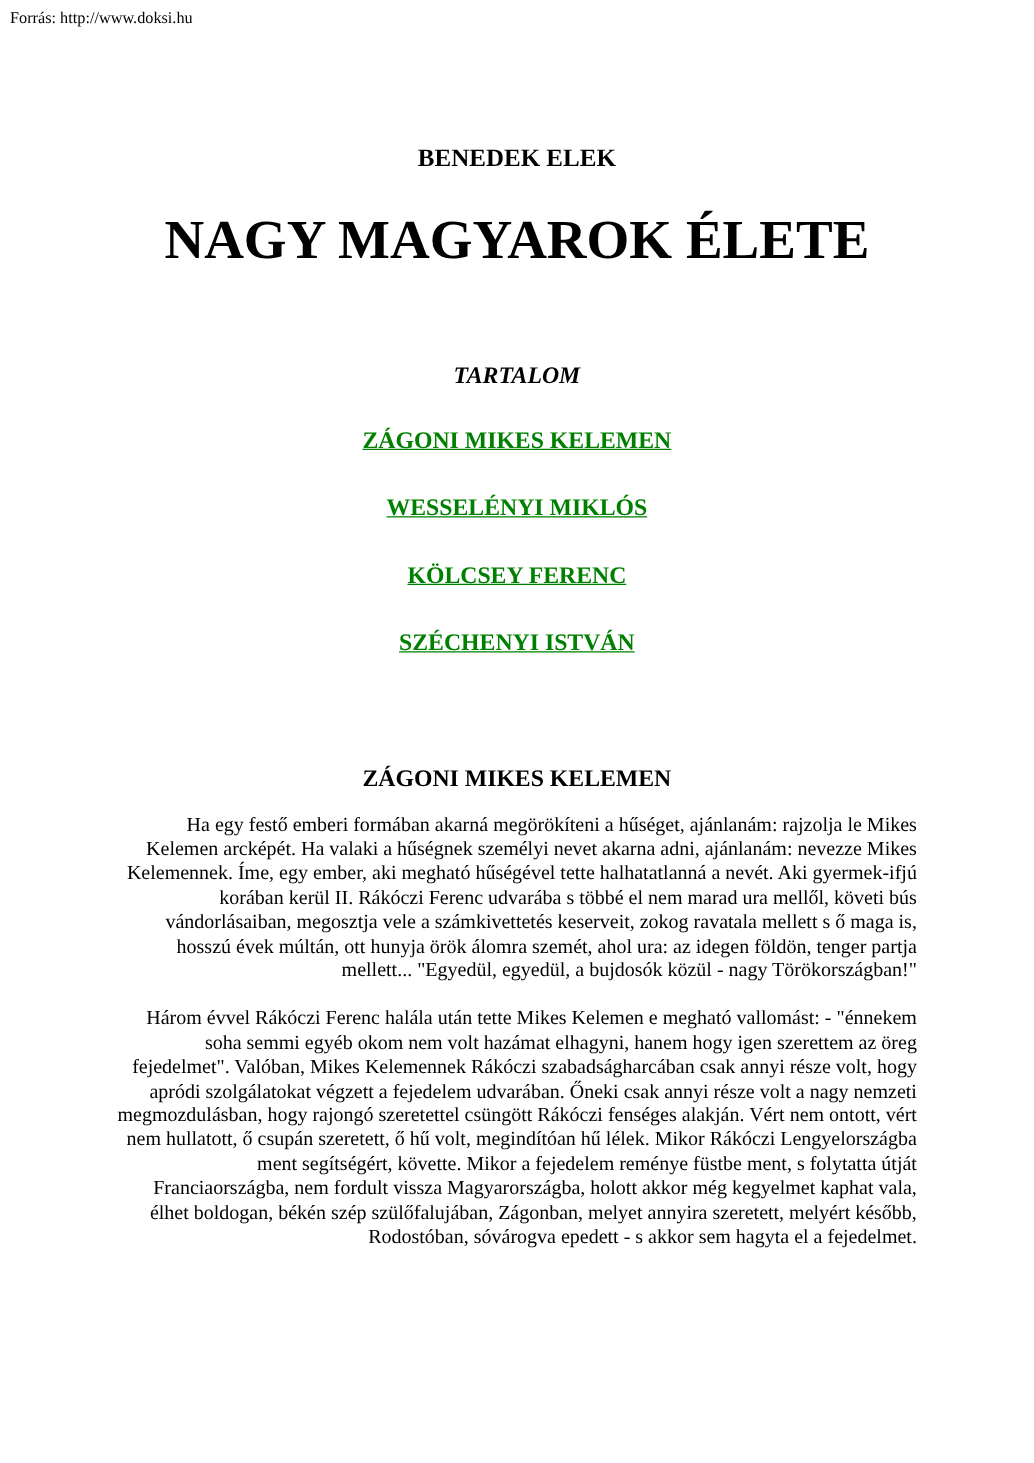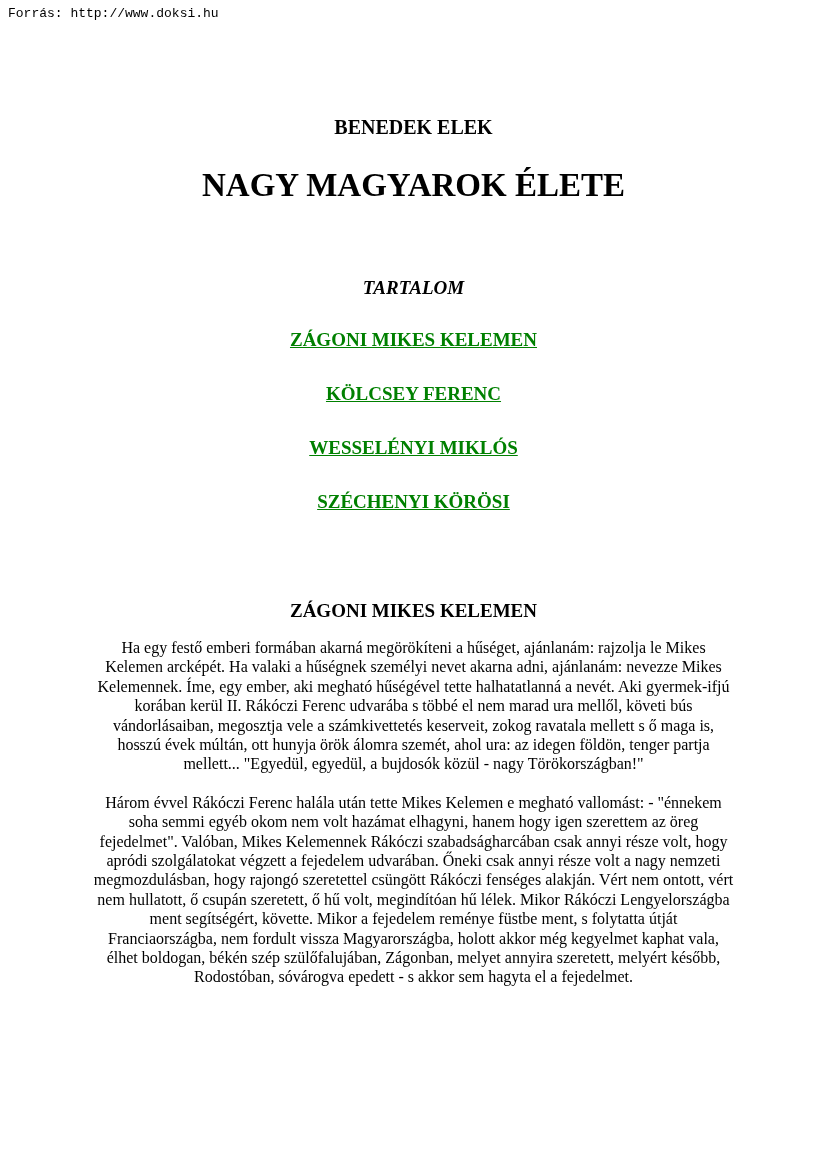--- a/index.html
+++ b/index.html
@@ -12,38 +12,38 @@
     height: 1170px;
     position: relative;
     font-family: "Liberation Serif", "DejaVu Serif", serif;
     color: #000000;
     overflow: hidden;
   }
   .source-line {
     position: absolute;
     top: 6px;
     left: 8px;
-    font-family: Liberation Mono, monospace;
+    font-family: Liberation Serif, serif;
     font-size: 13px;
     color: #000000;
     white-space: nowrap;
   }
   .content {
     width: 640px;
     margin: 0 auto;
   }
   .author-heading {
     font-size: 20px;
     font-weight: bold;
     text-align: center;
     line-height: 1.15;
     margin: 116px 0 0 0;
   }
   .book-title {
-    font-size: 33px;
+    font-size: 44px;
     font-weight: bold;
     text-align: center;
     line-height: 1.15;
     margin: 28px 0 0 0;
   }
   .toc-heading {
     font-size: 19px;
     font-weight: bold;
     text-align: center;
     line-height: 22px;
@@ -70,21 +70,21 @@
   .section-heading {
     font-size: 19px;
     font-weight: bold;
     text-align: center;
     line-height: 22px;
     margin: 86px 0 0 0;
   }
   .body-paragraph {
     font-size: 16px;
     line-height: 19.4px;
-    text-align: center;
+    text-align: right;
     margin: 16px 0 0 0;
   }
   .body-paragraph + .body-paragraph {
     margin-top: 19px;
   }
 </style>
 </head>
 <body>
 
 <div class="source-line">Forrás: http://www.doksi.hu</div>
@@ -95,27 +95,27 @@
 
   <h1 class="book-title">NAGY MAGYAROK ÉLETE</h1>
 
   <h3 class="toc-heading">TARTALOM</h3>
 
   <nav class="toc">
     <div class="toc-item">
       <a class="toc-link">ZÁGONI MIKES KELEMEN</a>
     </div>
     <div class="toc-item">
+      <a class="toc-link">WESSELÉNYI MIKLÓS</a>
+    </div>
+    <div class="toc-item">
       <a class="toc-link">KÖLCSEY FERENC</a>
     </div>
     <div class="toc-item">
-      <a class="toc-link">WESSELÉNYI MIKLÓS</a>
-    </div>
-    <div class="toc-item">
-      <a class="toc-link">SZÉCHENYI KÖRÖSI</a>
+      <a class="toc-link">SZÉCHENYI ISTVÁN</a>
     </div>
   </nav>
 
   <h3 class="section-heading">ZÁGONI MIKES KELEMEN</h3>
 
   <p class="body-paragraph">Ha egy festő emberi formában akarná megörökíteni a hűséget, ajánlanám: rajzolja le Mikes Kelemen arcképét. Ha valaki a hűségnek személyi nevet akarna adni, ajánlanám: nevezze Mikes Kelemennek. Íme, egy ember, aki megható hűségével tette halhatatlanná a nevét. Aki gyermek-ifjú korában kerül II. Rákóczi Ferenc udvarába s többé el nem marad ura mellől, követi bús vándorlásaiban, megosztja vele a számkivettetés keserveit, zokog ravatala mellett s ő maga is, hosszú évek múltán, ott hunyja örök álomra szemét, ahol ura: az idegen földön, tenger partja mellett... "Egyedül, egyedül, a bujdosók közül - nagy Törökországban!"</p>
 
   <p class="body-paragraph">Három évvel Rákóczi Ferenc halála után tette Mikes Kelemen e megható vallomást: - "énnekem soha semmi egyéb okom nem volt hazámat elhagyni, hanem hogy igen szerettem az öreg fejedelmet". Valóban, Mikes Kelemennek Rákóczi szabadságharcában csak annyi része volt, hogy apródi szolgálatokat végzett a fejedelem udvarában. Őneki csak annyi része volt a nagy nemzeti megmozdulásban, hogy rajongó szeretettel csüngött Rákóczi fenséges alakján. Vért nem ontott, vért nem hullatott, ő csupán szeretett, ő hű volt, megindítóan hű lélek. Mikor Rákóczi Lengyelországba ment segítségért, követte. Mikor a fejedelem reménye füstbe ment, s folytatta útját Franciaországba, nem fordult vissza Magyarországba, holott akkor még kegyelmet kaphat vala, élhet boldogan, békén szép szülőfalujában, Zágonban, melyet annyira szeretett, melyért később, Rodostóban, sóvárogva epedett - s akkor sem hagyta el a fejedelmet.</p>
 
 </div>

